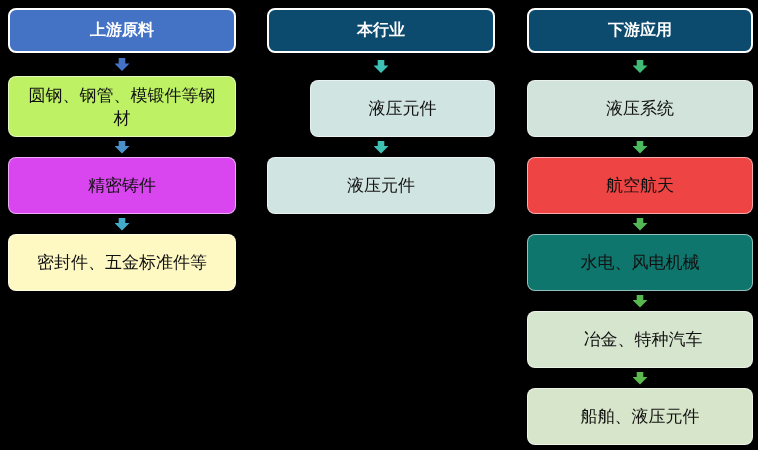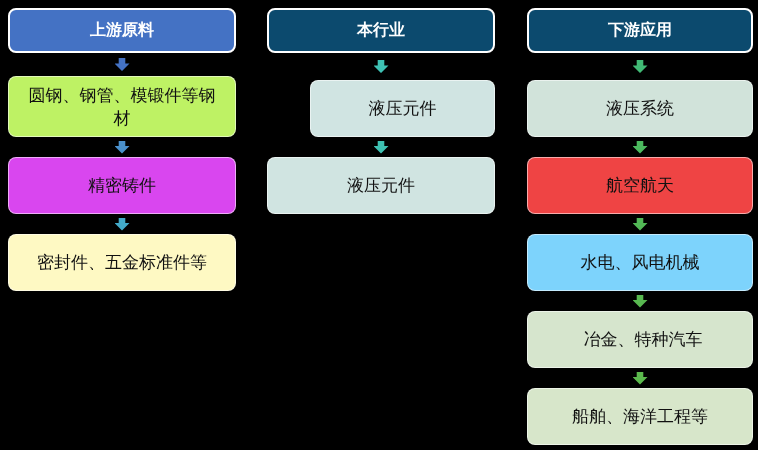--- a/index.html
+++ b/index.html
@@ -82,22 +82,22 @@
     <span class="arrow" style="background: rgb(65, 186, 117);"></span>
   </div>
   <div class="node" style="background: rgb(209, 227, 218);">液压系统</div>
   <div class="gap">
     <span class="arrow" style="background: rgb(75, 185, 94);"></span>
   </div>
   <div class="node" style="background: #ef4444;">航空航天</div>
   <div class="gap">
     <span class="arrow" style="background: rgb(82, 184, 86);"></span>
   </div>
-  <div class="node" style="background: #7dd3fc;">水电、风电机械</div>
+  <div class="node" style="background: #0f766e;">水电、风电机械</div>
   <div class="gap">
     <span class="arrow" style="background: rgb(88, 184, 80);"></span>
   </div>
   <div class="node" style="background: rgb(214, 229, 205); padding-left: 20px;">冶金、特种汽车</div>
   <div class="gap">
     <span class="arrow" style="background: rgb(91, 185, 77);"></span>
   </div>
-  <div class="node" style="background: rgb(215, 230, 202);">船舶、海洋工程等</div>
+  <div class="node" style="background: rgb(215, 230, 202);">船舶、液压元件</div>
 </div>
 
 </body></html>

